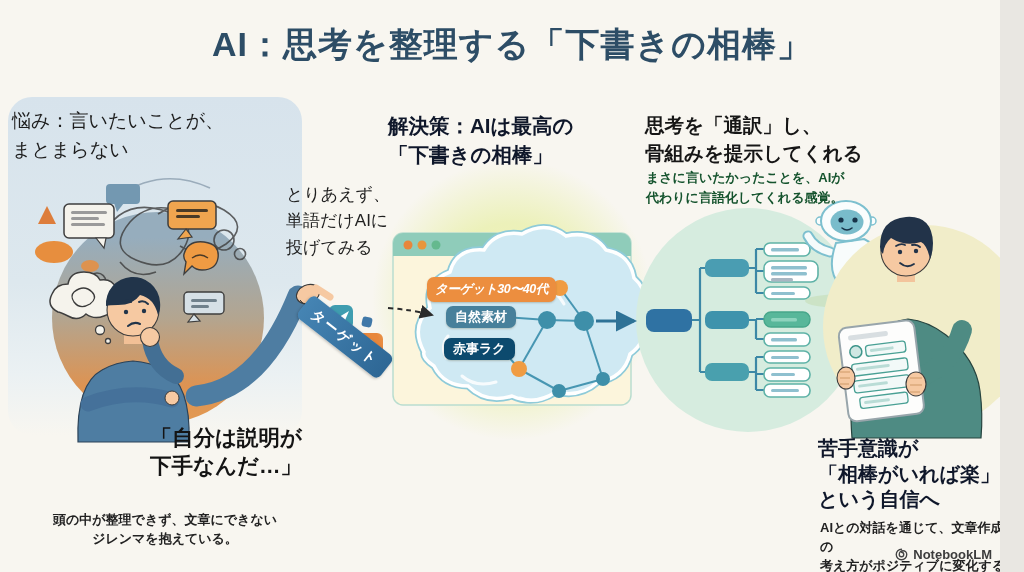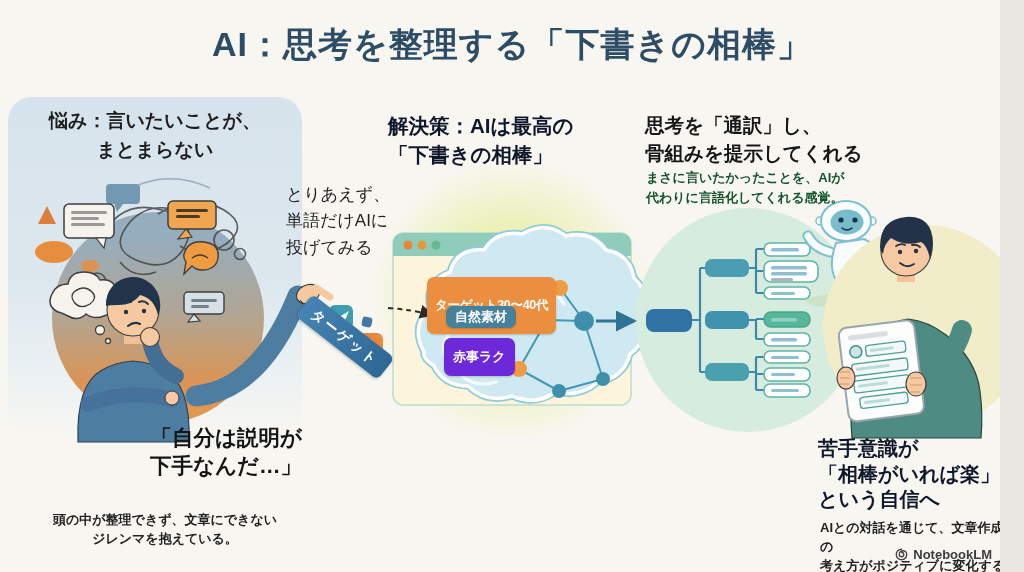--- a/index.html
+++ b/index.html
@@ -4,33 +4,33 @@
 <style>
   html,body{margin:0;padding:0;}
   body{font-family:"Liberation Sans","DejaVu Sans",sans-serif;background:#e9e7e2;}
   #canvas{position:relative;width:1000px;height:572px;background:#f8f6f0;overflow:hidden;}
   .abs{position:absolute;}
   #title{left:0;top:22px;width:1024px;text-align:center;font-size:34px;font-weight:800;color:#2d4d66;letter-spacing:1px;}
   #problem-card{left:8px;top:97px;width:294px;height:338px;border-radius:24px;
     background:linear-gradient(180deg,#d7e3ec 0%,#dde8ee 55%,#ebf1f3 82%,rgba(248,246,240,0) 100%);}
   #artwork{left:0;top:0;}
   .jp{white-space:pre-line;}
-  #problem-heading{left:12px;top:107px;width:286px;text-align:center;font-size:19px;line-height:1.5;font-weight:700;color:#1d1d1d;}
+  #problem-heading{left:12px;top:107px;width:286px;text-align:left;font-size:19px;line-height:1.5;font-weight:400;color:#1d1d1d;}
   #action-text{left:286px;top:182px;width:150px;font-size:17px;line-height:1.55;font-weight:400;color:#1f1f1f;}
   #solution-heading{left:388px;top:111px;width:250px;font-size:20.5px;line-height:1.42;font-weight:800;color:#0f172a;}
   #result-heading{left:645px;top:112px;width:250px;font-size:19.5px;line-height:1.42;font-weight:800;color:#161616;}
   #result-caption{left:646px;top:168px;width:240px;font-size:13px;line-height:1.55;font-weight:700;color:#14532d;}
   #problem-quote{left:28px;top:424px;width:274px;text-align:right;font-size:21.5px;line-height:1.32;font-weight:800;color:#141414;}
   #problem-caption{left:16px;top:511px;width:298px;text-align:center;font-size:13px;line-height:1.45;font-weight:700;color:#222;}
   #outcome-quote{left:818px;top:436px;width:200px;font-size:20px;line-height:1.28;font-weight:800;color:#0f172a;}
   #outcome-caption{left:820px;top:519px;width:200px;font-size:13px;line-height:1.45;font-weight:700;color:#222;}
   .pill{position:absolute;color:#fff;font-weight:700;border-radius:7px;white-space:nowrap;box-shadow:0 1px 2px rgba(80,60,20,.25);}
-  #pill-target{left:427px;top:277px;font-size:12.5px;padding:20px 8px;background:#ec8e3f;letter-spacing:-0.3px;}
+  #pill-target{left:427px;top:277px;font-size:12.5px;padding:4px 8px;background:#ec8e3f;letter-spacing:-0.3px;font-style:italic;}
   #pill-material{left:446px;top:306px;font-size:13px;padding:2px 9px;background:#47809b;}
-  #pill-kaji{left:444px;top:338px;font-size:13px;padding:10px 9px;background:#6d28d9;font-family:Liberation Mono, monospace;}
+  #pill-kaji{left:444px;top:338px;font-size:13px;padding:2px 9px;background:#0c4a6e;font-family:Liberation Mono, monospace;}
   #word-tag{left:293px;top:323px;width:104px;height:28px;transform:rotate(38deg);
     background:linear-gradient(90deg,#4584b3,#2e6795);border-radius:6px;color:#fff;
     font-size:14px;font-weight:700;letter-spacing:2px;line-height:28px;text-align:center;box-shadow:0 1px 3px rgba(0,0,0,.25);}
   #footer-brand{right:8px;top:547px;display:flex;align-items:center;gap:4px;font-size:13px;font-weight:700;color:#3c3c3c;justify-content:space-between;}
 </style>
 </head>
 <body>
 
 <div id="canvas">
 

